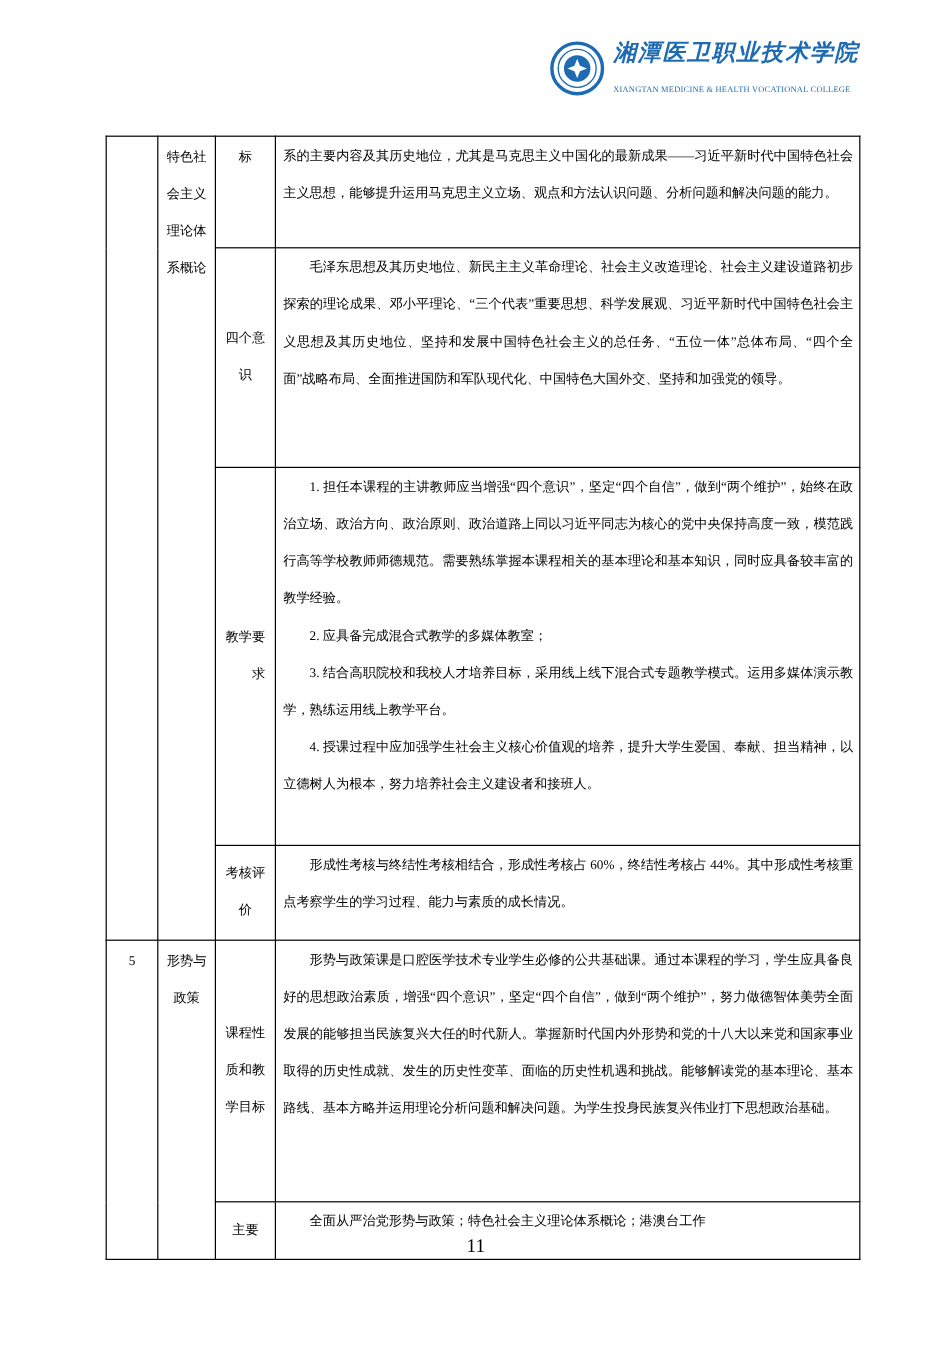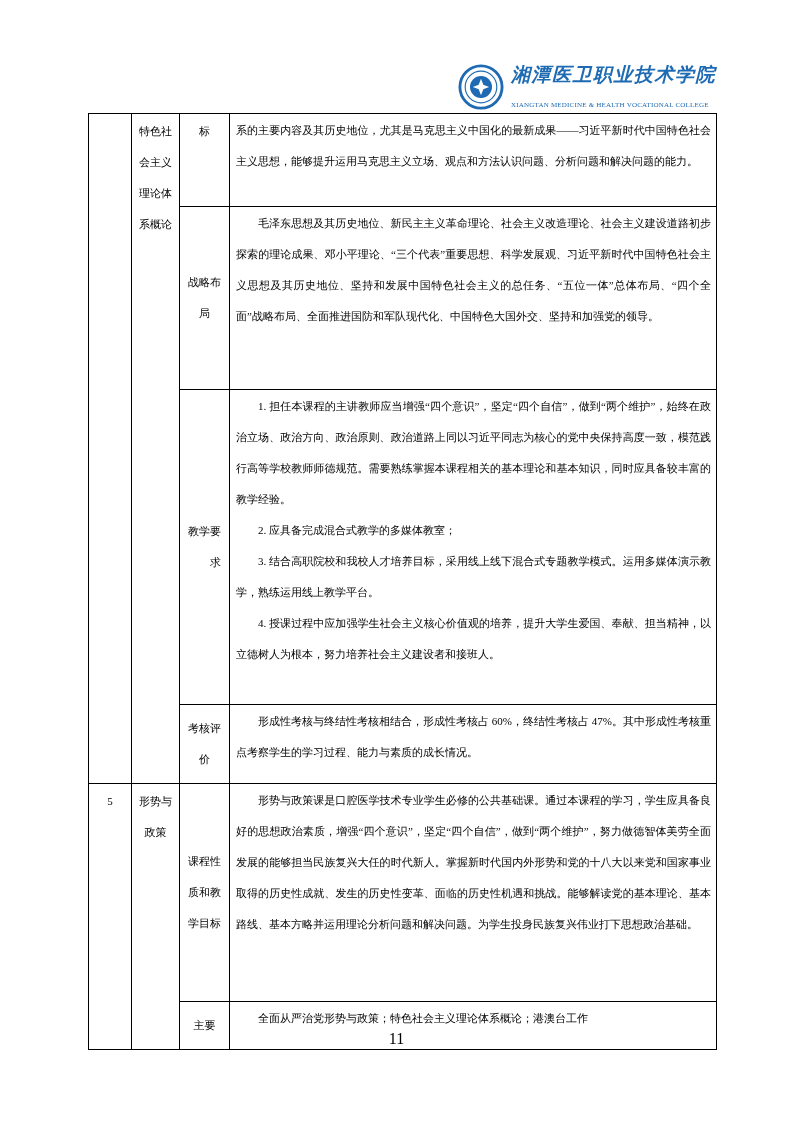--- a/index.html
+++ b/index.html
@@ -3,21 +3,21 @@
 <meta charset="utf-8">
 <style>
 *{box-sizing:border-box;}
 html,body{margin:0;padding:0;}
 body{
   width:793px;height:1122px;position:relative;overflow:hidden;
   background:#ffffff;color:#000;
   font-family:"Liberation Serif","DejaVu Serif",serif;
 }
 
-.header{position:absolute;top:64px;right:77px;display:flex;align-items:center;gap:7px;justify-content:center;}
+.header{position:absolute;top:34px;right:77px;display:flex;align-items:center;gap:7px;justify-content:center;}
 .emblem{flex:0 0 auto;display:block;}
 .logo-text{display:flex;flex-direction:column;line-height:1.1;}
 .logo-zh{color:#1e6bb3;font-size:19px;font-weight:bold;font-style:italic;letter-spacing:1.5px;white-space:nowrap;}
 .logo-en{color:#1e6bb3;font-size:7px;letter-spacing:0.2px;white-space:nowrap;margin-top:16px;}
 
 table.main{position:absolute;left:88px;top:113px;width:628px;border-collapse:collapse;table-layout:fixed;}
 td{border:1px solid #000;font-size:11px;line-height:31px;vertical-align:middle;}
 .c-index{text-align:center;vertical-align:top;padding:2px;}
 .c-course{text-align:center;vertical-align:top;padding:2px 4px;word-break:break-all;}
 .c-label{text-align:center;vertical-align:middle;padding:2px 8px;word-break:break-all;}
@@ -63,38 +63,38 @@
 
       <tr>
         <td class="c-index" rowspan="4"></td>
         <td class="c-course" rowspan="4">特色社会主义理论体系概论</td>
         <td class="c-label v-top rh1">标</td>
         <td class="c-content">
           <p>系的主要内容及其历史地位，尤其是马克思主义中国化的最新成果——习近平新时代中国特色社会主义思想，能够提升运用马克思主义立场、观点和方法认识问题、分析问题和解决问题的能力。</p>
         </td>
       </tr>
       <tr>
-        <td class="c-label rh2">战略布局</td>
+        <td class="c-label rh2">四个意识</td>
         <td class="c-content">
           <p class="ind">毛泽东思想及其历史地位、新民主主义革命理论、社会主义改造理论、社会主义建设道路初步探索的理论成果、邓小平理论、“三个代表”重要思想、科学发展观、习近平新时代中国特色社会主义思想及其历史地位、坚持和发展中国特色社会主义的总任务、“五位一体”总体布局、“四个全面”战略布局、全面推进国防和军队现代化、中国特色大国外交、坚持和加强党的领导。</p>
         </td>
       </tr>
       <tr>
         <td class="c-label rh3">教学要求</td>
         <td class="c-content">
           <p class="ind">1. 担任本课程的主讲教师应当增强“四个意识”，坚定“四个自信”，做到“两个维护”，始终在政治立场、政治方向、政治原则、政治道路上同以习近平同志为核心的党中央保持高度一致，模范践行高等学校教师师德规范。需要熟练掌握本课程相关的基本理论和基本知识，同时应具备较丰富的教学经验。</p>
           <p class="ind">2. 应具备完成混合式教学的多媒体教室；</p>
           <p class="ind">3. 结合高职院校和我校人才培养目标，采用线上线下混合式专题教学模式。运用多媒体演示教学，熟练运用线上教学平台。</p>
           <p class="ind">4. 授课过程中应加强学生社会主义核心价值观的培养，提升大学生爱国、奉献、担当精神，以立德树人为根本，努力培养社会主义建设者和接班人。</p>
         </td>
       </tr>
       <tr>
         <td class="c-label rh4">考核评价</td>
         <td class="c-content">
-          <p class="ind">形成性考核与终结性考核相结合，形成性考核占 60%，终结性考核占 47%。其中形成性考核重点考察学生的学习过程、能力与素质的成长情况。</p>
+          <p class="ind">形成性考核与终结性考核相结合，形成性考核占 60%，终结性考核占 44%。其中形成性考核重点考察学生的学习过程、能力与素质的成长情况。</p>
         </td>
       </tr>
 
       <tr>
         <td class="c-index" rowspan="2">5</td>
         <td class="c-course" rowspan="2">形势与政策</td>
         <td class="c-label rh5">课程性质和教学目标</td>
         <td class="c-content">
           <p class="ind">形势与政策课是口腔医学技术专业学生必修的公共基础课。通过本课程的学习，学生应具备良好的思想政治素质，增强“四个意识”，坚定“四个自信”，做到“两个维护”，努力做德智体美劳全面发展的能够担当民族复兴大任的时代新人。掌握新时代国内外形势和党的十八大以来党和国家事业取得的历史性成就、发生的历史性变革、面临的历史性机遇和挑战。能够解读党的基本理论、基本路线、基本方略并运用理论分析问题和解决问题。为学生投身民族复兴伟业打下思想政治基础。</p>
         </td>

